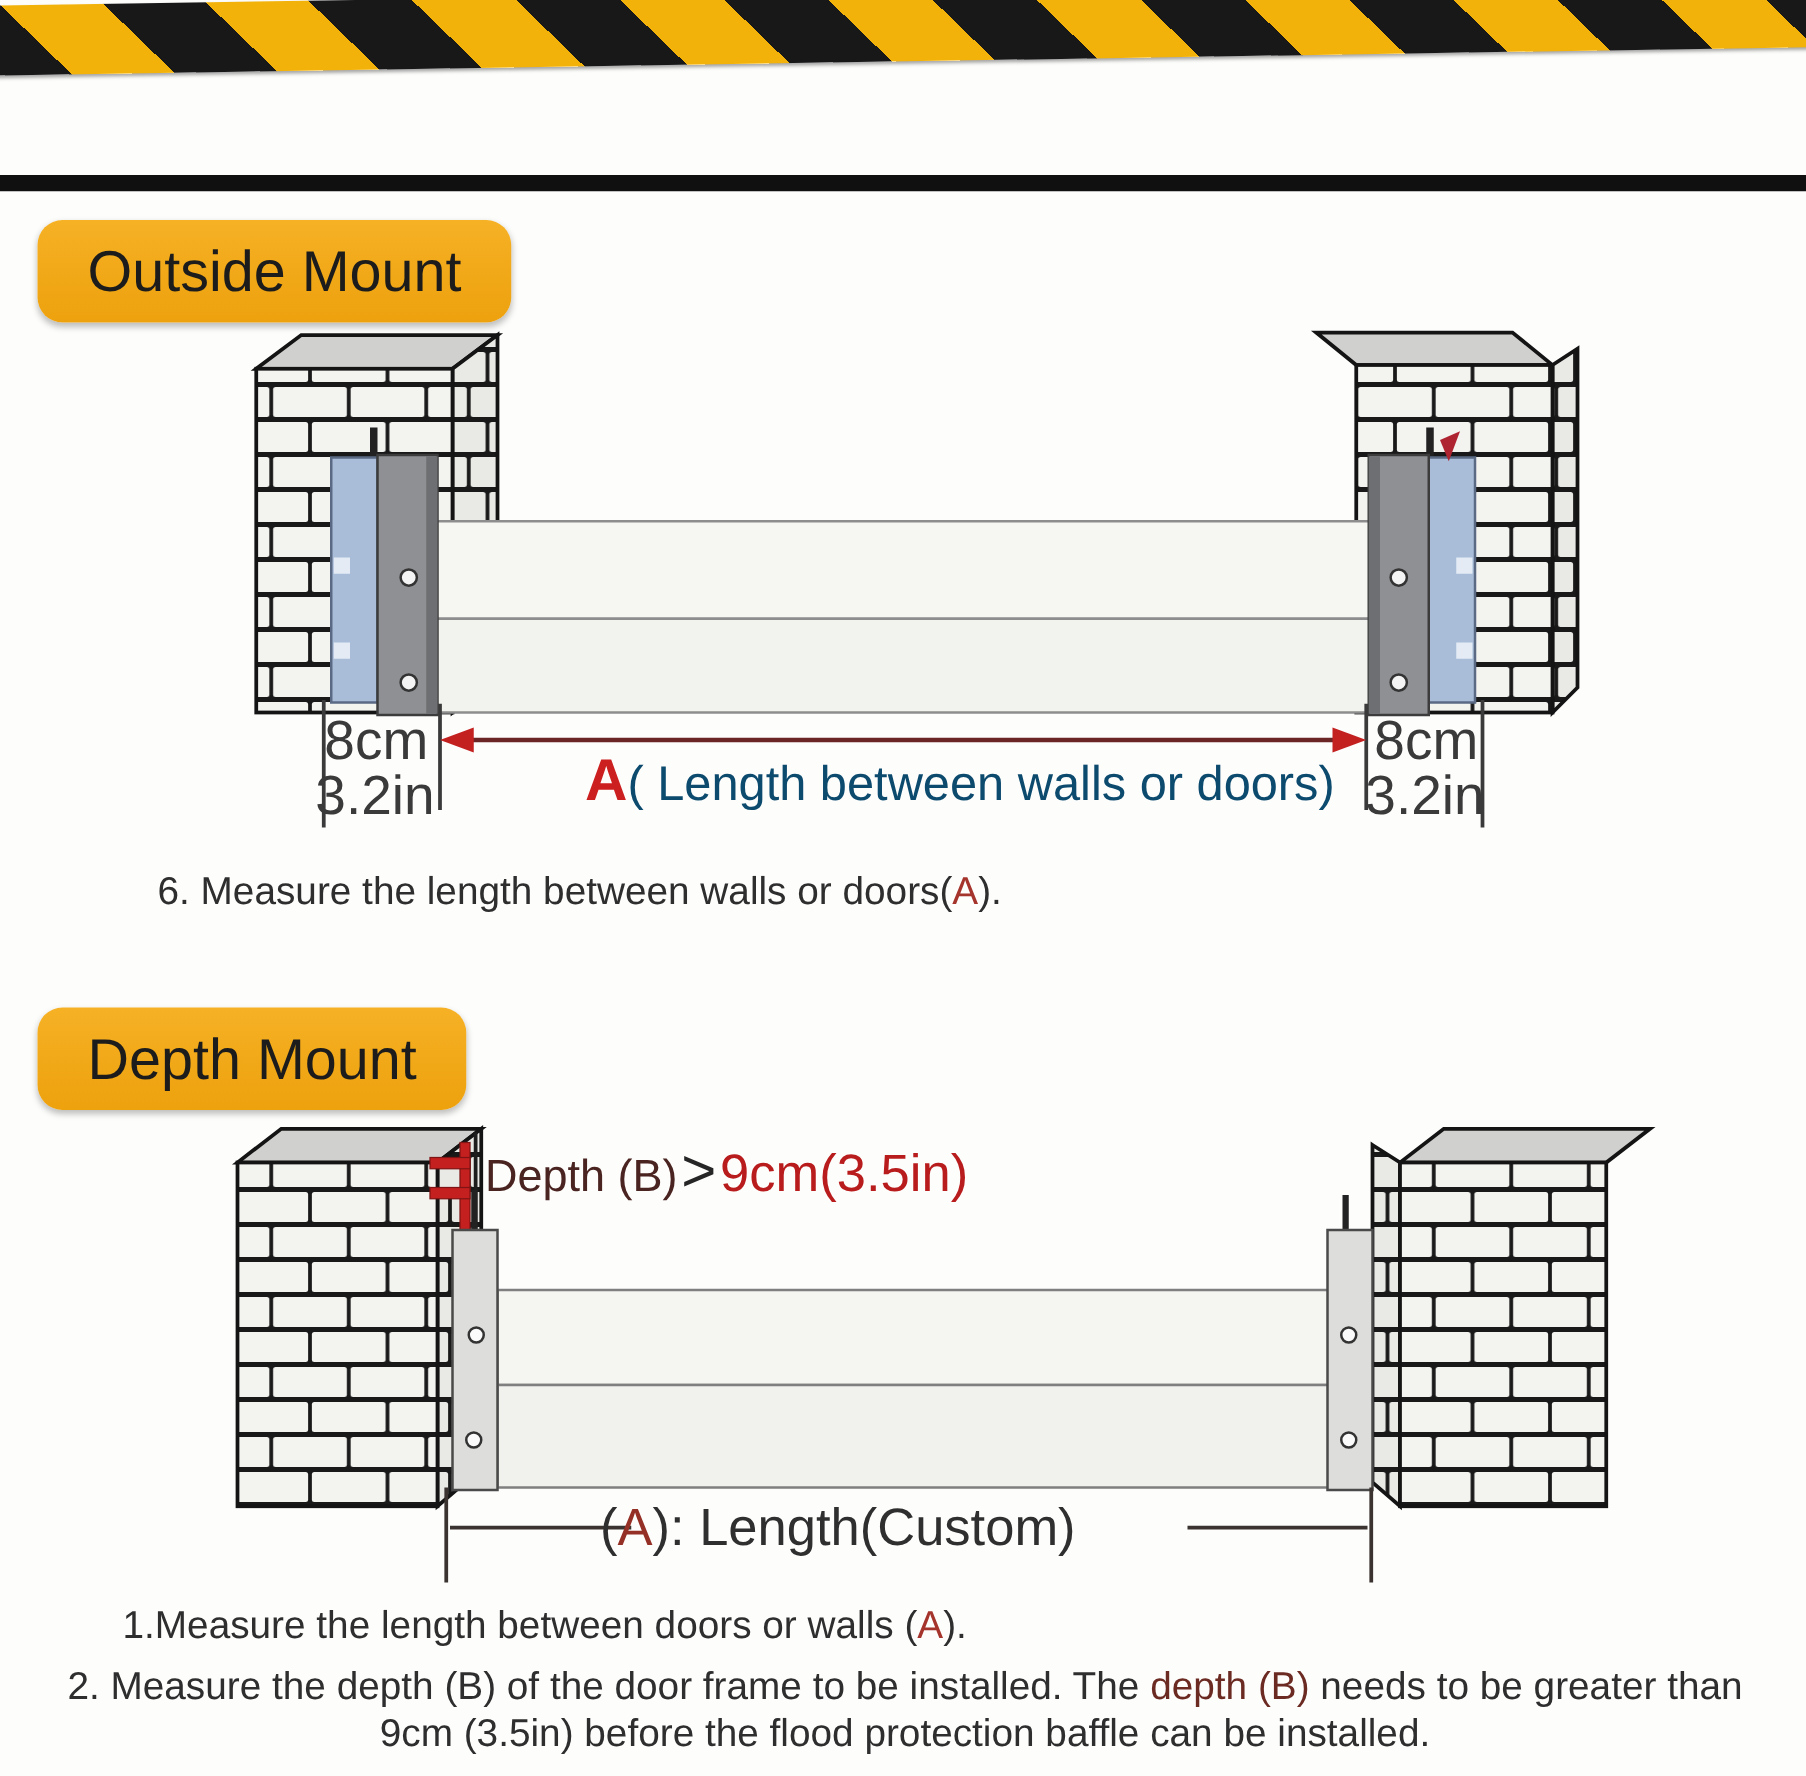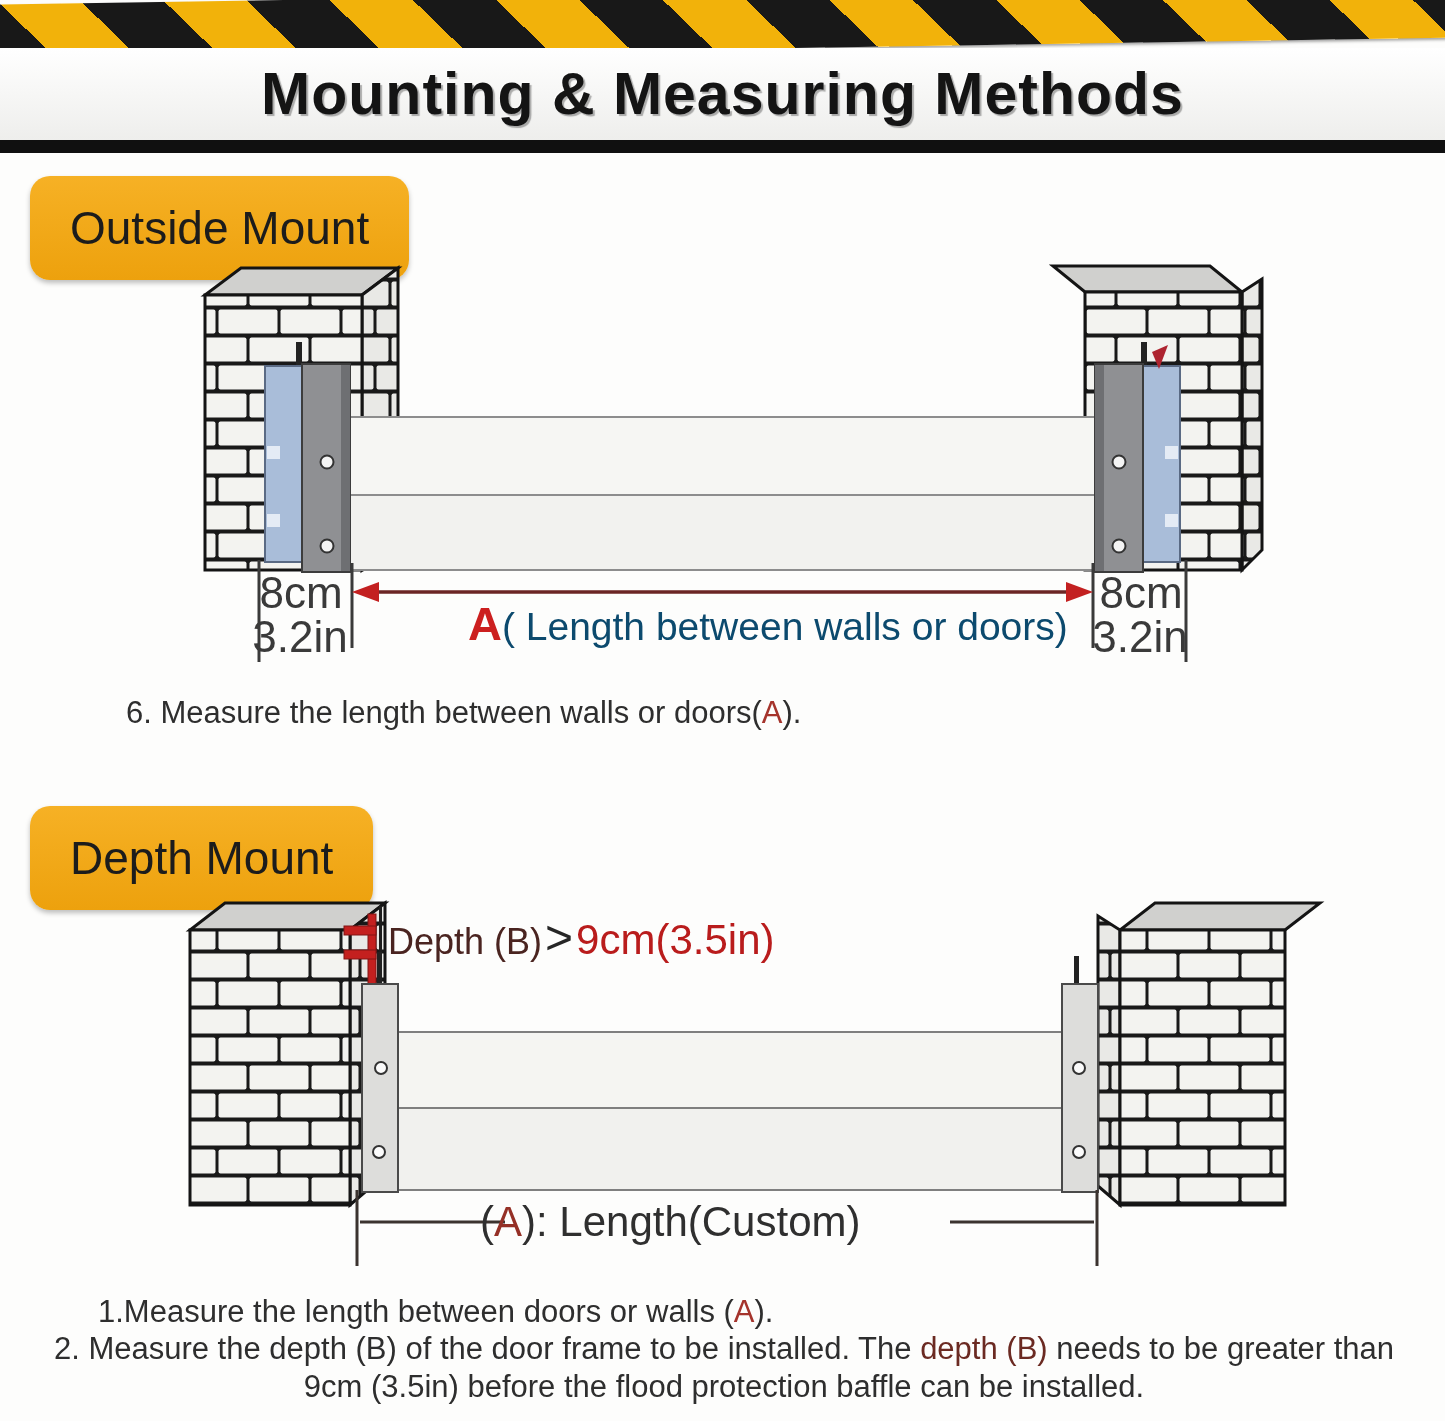--- a/index.html
+++ b/index.html
@@ -12,21 +12,21 @@
           background:repeating-linear-gradient(45deg,#181818 0 58px,#f2b20a 58px 116px);
           box-shadow:0 2px 3px rgba(0,0,0,.35);}
   .titleband{position:absolute;top:48px;left:0;width:1445px;height:92px;
              background:linear-gradient(#ffffff,#eeeeec);
              display:flex;align-items:center;justify-content:center;}
   .title{font-size:59px;font-weight:bold;color:#141414;letter-spacing:1px;
          text-shadow:2px 2px 1px rgba(0,0,0,.30),-1px -1px 0 rgba(255,255,255,.65);}
   .blackbar{position:absolute;top:140px;left:0;width:1445px;height:13px;background:#101010;}
   
   .badge{position:absolute;background:linear-gradient(#f6b125,#eda10d);
-         border-radius:20px;padding:25px 40px;font-size:46px;color:#1c1c1c;
+         border-radius:20px;padding:14px 40px;font-size:46px;color:#1c1c1c;
          box-shadow:0 3px 5px rgba(0,0,0,.25);}
   .badge.outside{left:30px;top:176px;}
   .badge.inside{left:30px;top:806px;}
   
   .diagram-svg{position:absolute;left:0;top:0;width:1445px;height:1421px;}
   
   .lbl{position:absolute;color:#333;white-space:nowrap;}
   .dimtxt{font-size:44px;color:#3a3a3a;text-align:center;}
   .d1-lcm{left:246px;top:568px;width:110px;}
   .d1-lin{left:238px;top:612px;width:124px;}
@@ -38,36 +38,33 @@
   .depth-label{left:388px;top:910px;display:flex;align-items:baseline;}
   .depth-label .pfx{font-size:36px;color:#4a2420;}
   .depth-label .gt{font-size:48px;color:#262626;margin:0 3px;}
   .depth-label .val{font-size:42px;color:#b91c1c;}
   .len-label{left:480px;top:1198px;width:500px;font-size:42px;color:#2f2f2f;}
   .len-label .a{color:#953026;}
   
   .steps{position:absolute;font-size:31px;color:#2e2e2e;}
   .steps .line{line-height:50px;}
   .steps-outside{left:126px;top:688px;}
-  .steps-inside-1{left:98px;top:1282px;margin-top:12px;}
+  .steps-inside-1{left:98px;top:1282px;}
   .steps-inside-2{left:28px;top:1330px;width:1392px;text-align:center;line-height:38px;}
   .hl-a{color:#a5342c;}
   .hl-red{color:#9a3c30;}
   .hl-maroon{color:#6b2a22;}
 </style>
 </head>
 <body>
 
 <div class="page">
 
   <div class="header">
     <div class="hazard"></div>
-    <div class="titleband">
-      <span class="title">Mounting &amp; Measuring Methods</span>
-    </div>
     <div class="blackbar"></div>
   </div>
 
   <div class="badge outside">Outside Mount</div>
   <div class="badge inside">Depth Mount</div>
 
   <svg class="diagram-svg" viewBox="0 0 1445 1421">
     <defs>
       <pattern id="brickA" patternUnits="userSpaceOnUse" width="62" height="56">
         <rect width="62" height="56" fill="#191919"></rect>

